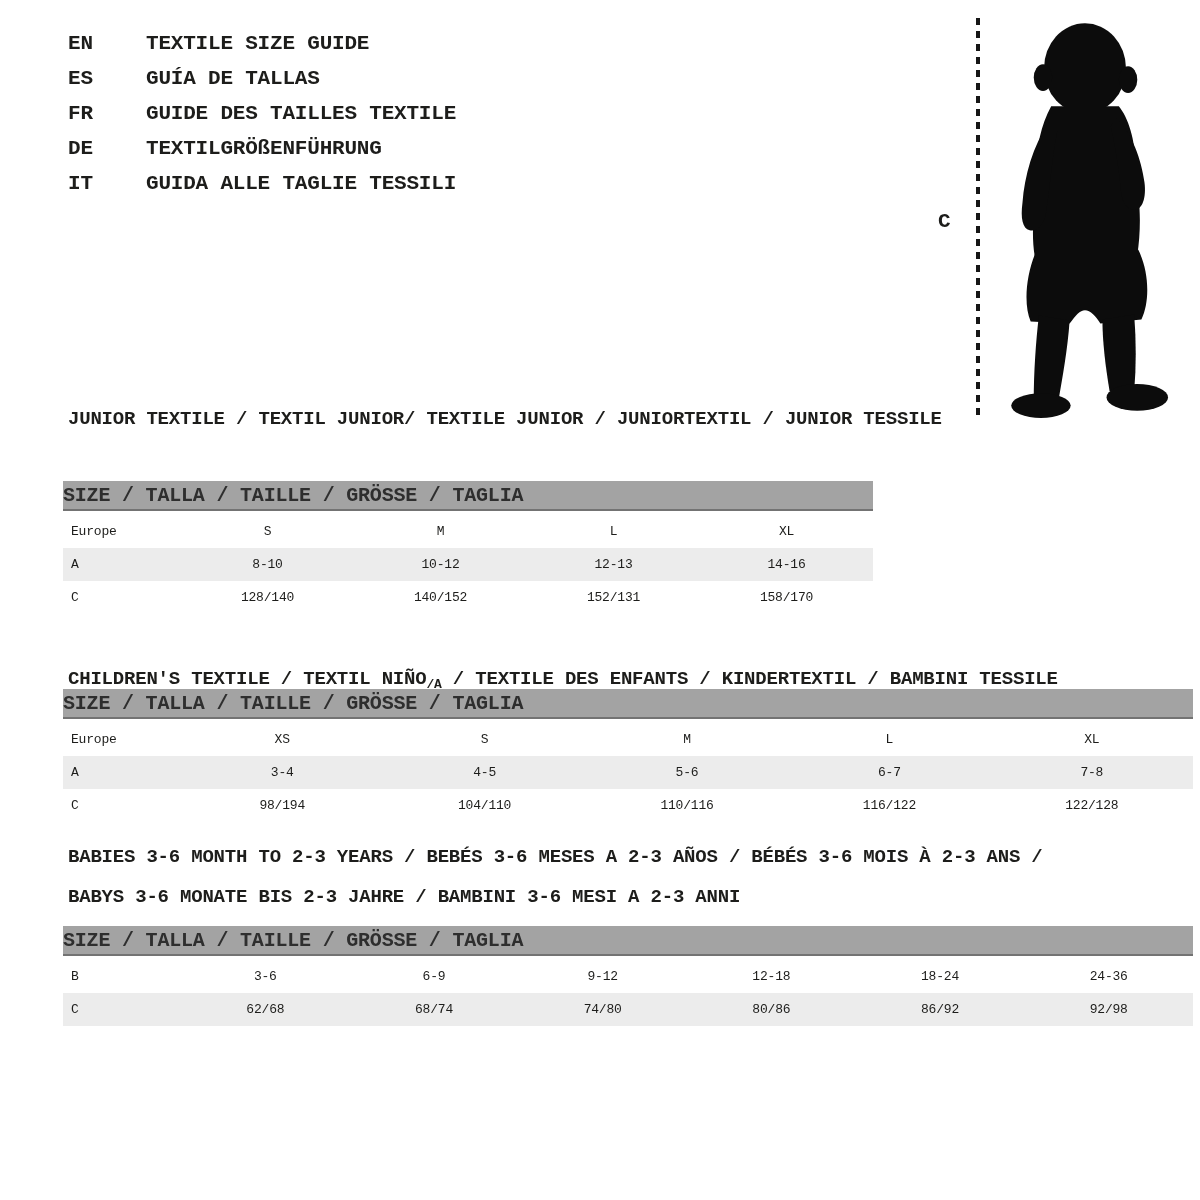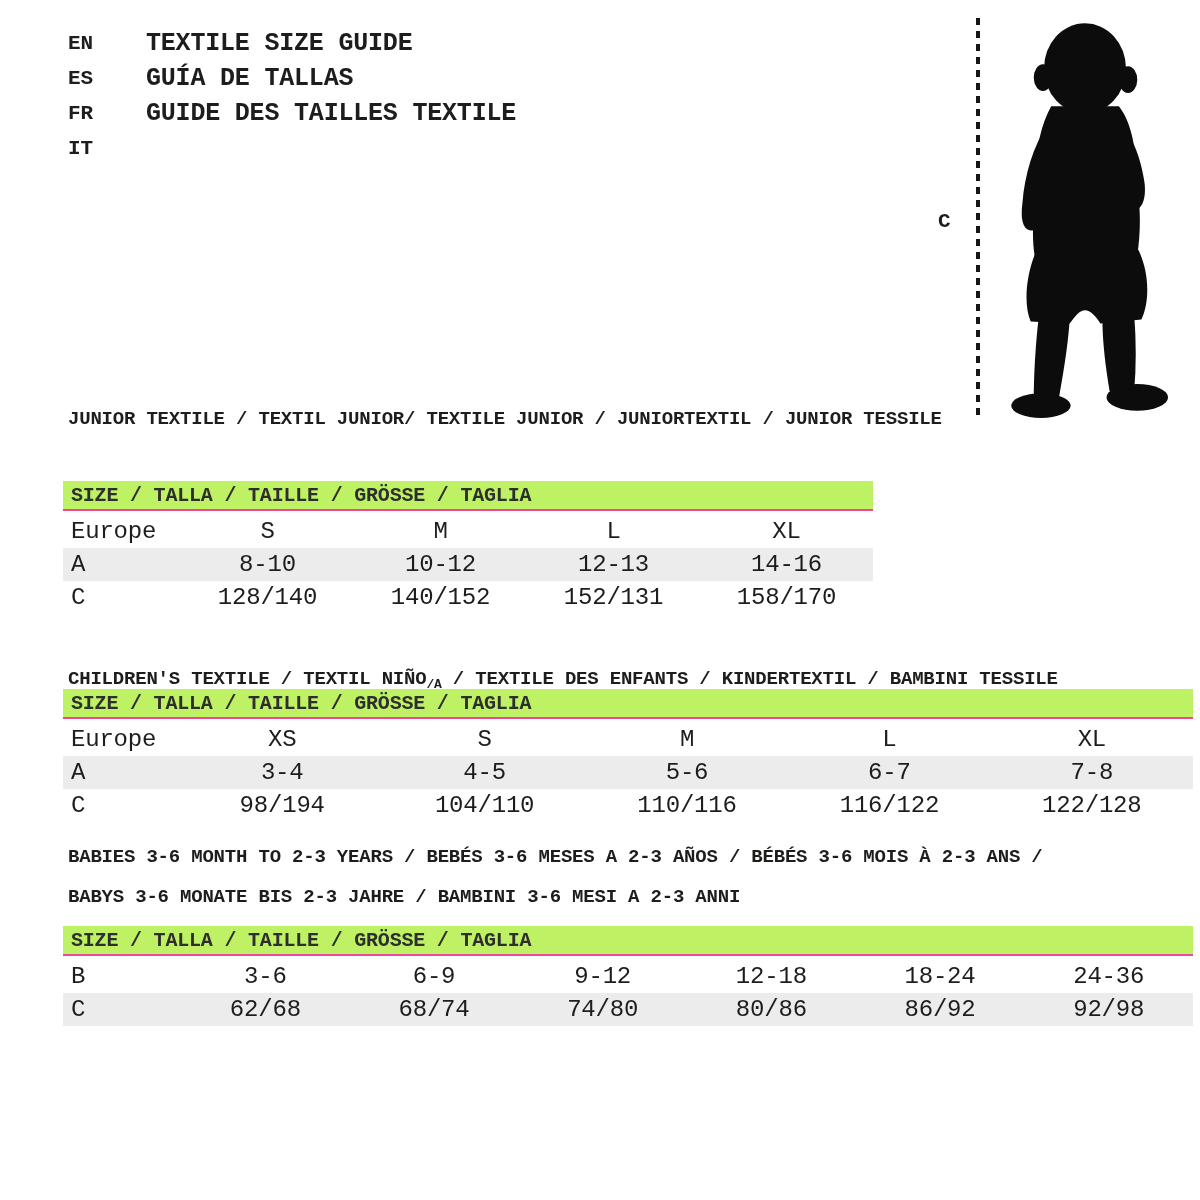--- a/index.html
+++ b/index.html
@@ -10,41 +10,41 @@
     font-family:Liberation Mono, monospace;
     color:#1d1d1b;
     overflow:hidden;
     letter-spacing:-0.2px;
     margin-left:28px;
   }
   
   .lang-list{position:absolute;left:40px;top:26px;}
   .lang-row{display:flex;height:35px;align-items:center;}
   .lang-code{width:78px;font-size:21px;font-weight:700;}
-  .lang-title{font-size:25px;font-weight:700;}
+  .lang-title{font-size:21px;font-weight:700;}
   
   .figure{position:absolute;left:900px;top:0;width:300px;height:430px;}
   .dash-line{
     position:absolute;left:48px;top:18px;width:4px;height:400px;
     background:repeating-linear-gradient(to bottom,#161616 0 7px,transparent 7px 13px);
   }
   .measure-label{position:absolute;left:10px;top:210px;font-size:21px;font-weight:700;}
   .baby-svg{position:absolute;left:62px;top:12px;}
   
   .section-title{position:absolute;left:40px;font-size:19px;font-weight:700;white-space:nowrap;}
   .section-title .subs{font-size:13px;vertical-align:-4px;font-weight:700;}
   .size-table{position:absolute;left:35px;}
   .size-bar{
-    height:28px;background:#bef264;border-bottom:2px solid #ec4899;
-    display:flex;align-items:center;padding-left:8px;
+    height:28px;background:#a3a3a3;border-bottom:2px solid #737373;
+    display:flex;align-items:center;padding-left:0;
     font-size:20px;font-weight:700;color:#2e2e2e;margin-bottom:4px;
   }
   .tr{display:flex;height:33px;align-items:center;}
   .tr.shaded{background:#ececec;}
-  .td{flex:1;text-align:center;font-size:24px;}
+  .td{flex:1;text-align:center;font-size:13px;}
   .td.label{flex:0 0 110px;text-align:left;padding-left:8px;}
   
   .legend{position:absolute;left:40px;top:1066px;}
   .legend-line{height:35px;display:flex;align-items:center;font-size:19px;font-weight:700;white-space:nowrap;}
 </style>
 </head>
 <body>
 
 <div class="page">
 
@@ -55,21 +55,26 @@
     </div>
     <div class="lang-row">
       <div class="lang-code">ES</div>
       <div class="lang-title">GUÍA DE TALLAS</div>
     </div>
     <div class="lang-row">
       <div class="lang-code">FR</div>
       <div class="lang-title">GUIDE DES TAILLES TEXTILE</div>
     </div>
     <div class="lang-row">
+      <div class="lang-code">DE</div>
+      <div class="lang-title">TEXTILGRÖßENFÜHRUNG</div>
+    </div>
+    <div class="lang-row">
       <div class="lang-code">IT</div>
+      <div class="lang-title">GUIDA ALLE TAGLIE TESSILI</div>
     </div>
   </div>
 
   <div class="figure">
     <div class="measure-label">C</div>
     <div class="dash-line"></div>
     <svg class="baby-svg" width="190" height="410" viewBox="0 0 170 400">
       <g fill="#0c0c0c">
         <ellipse cx="85" cy="55" rx="40" ry="44"></ellipse>
         <ellipse cx="44" cy="64" rx="9" ry="13"></ellipse>

